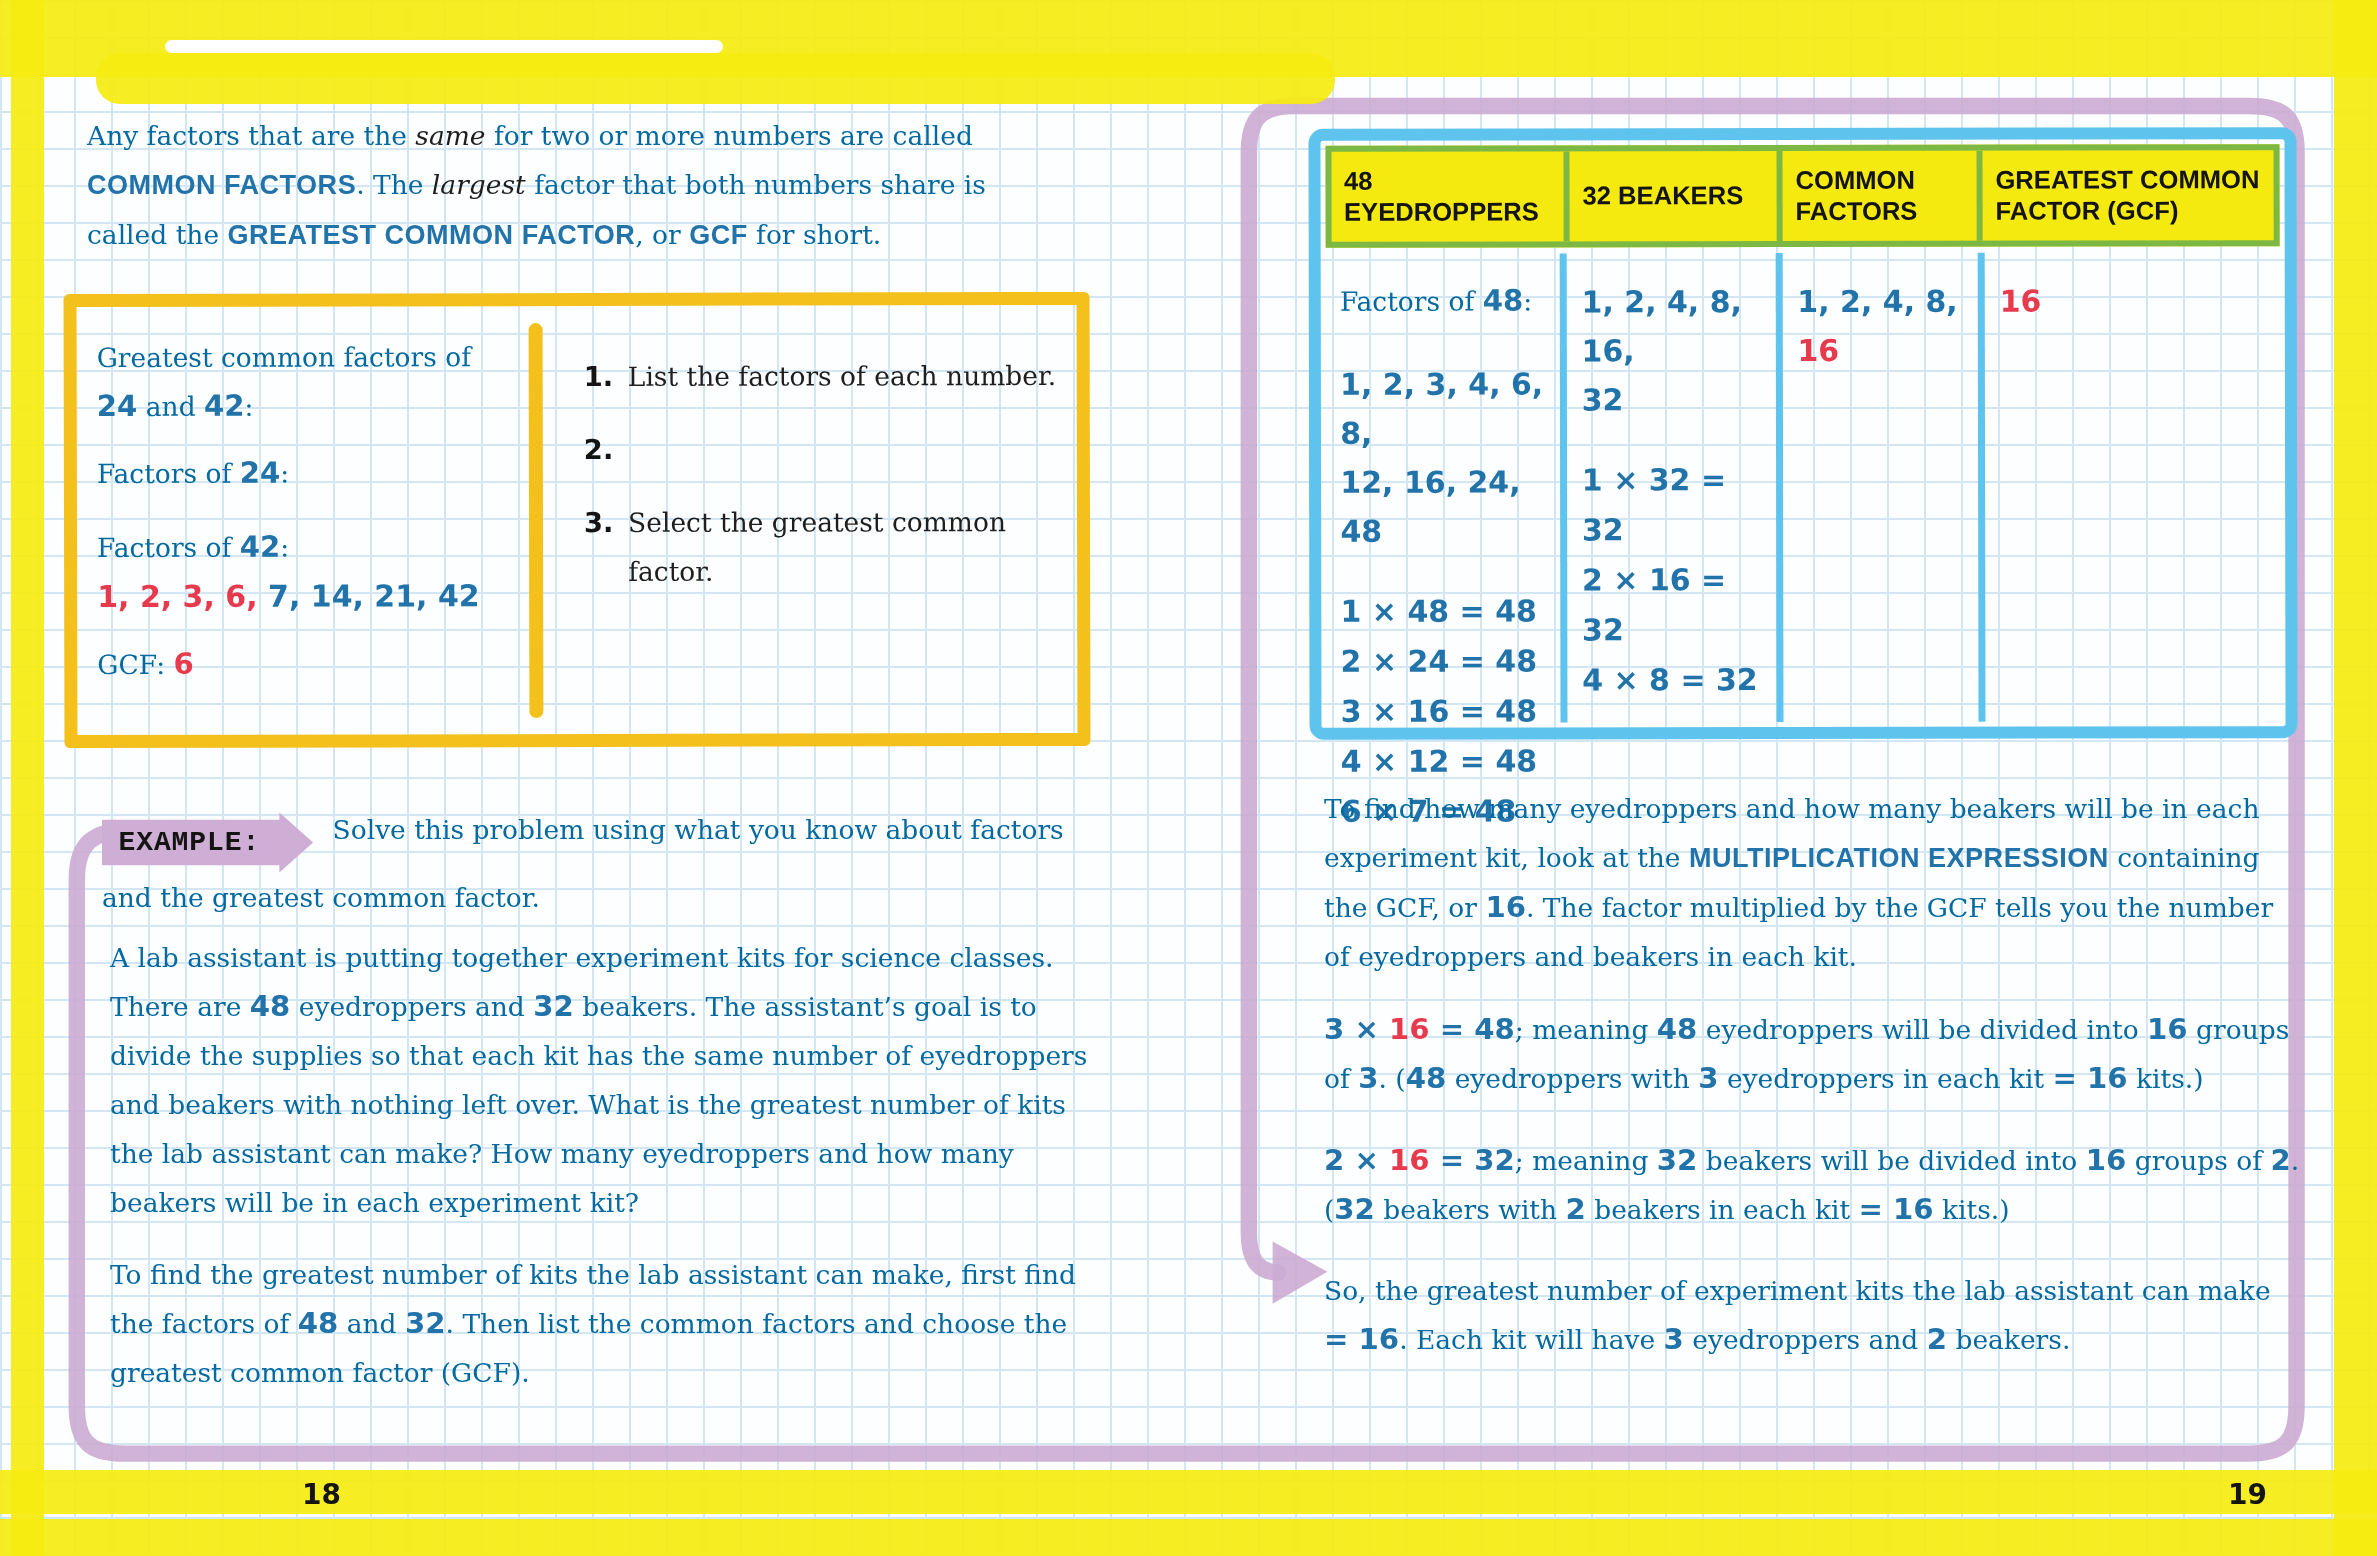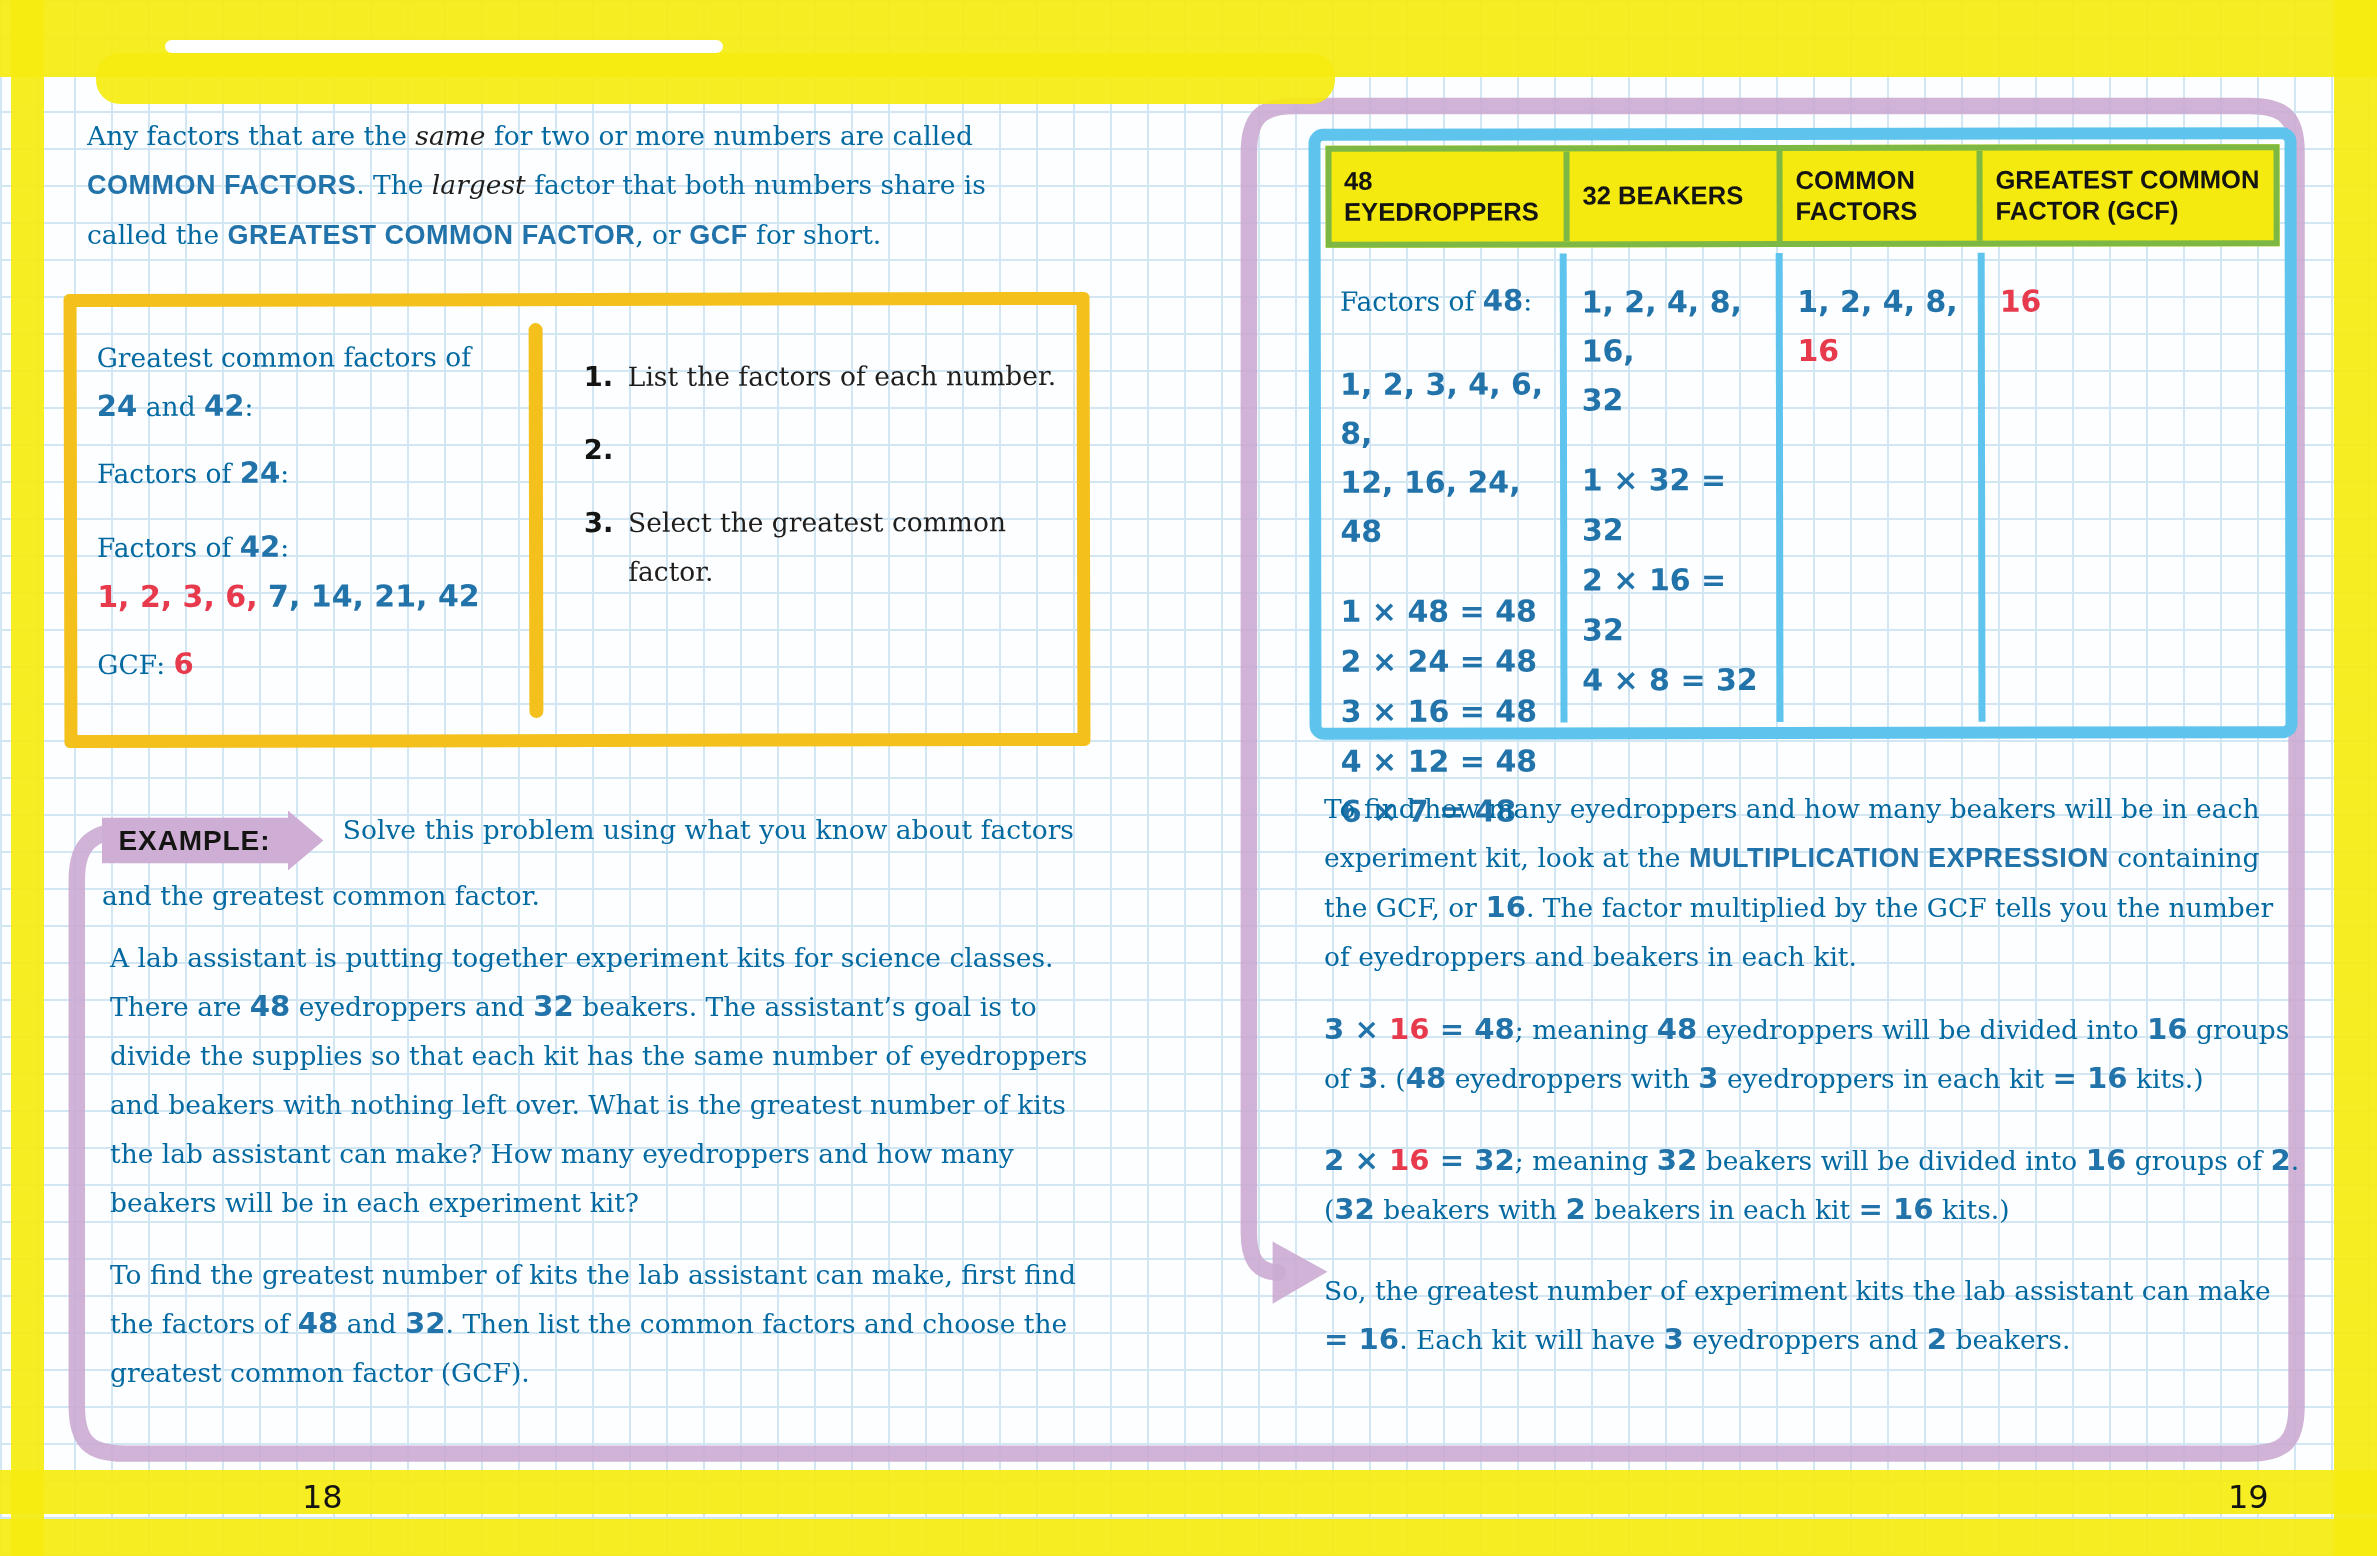--- a/index.html
+++ b/index.html
@@ -32,21 +32,21 @@
   .seg-r  { color:#e73b4d; font-family:"DejaVu Sans",sans-serif; font-weight:600; font-size:1.1em; }
   .seg-bc { color:#2173aa; font-family:"Liberation Sans",sans-serif; font-weight:700; letter-spacing:0.5px; font-size:1.02em; }
 
   
   .banner {
     display:inline-block;
     background:#cfaed6;
     clip-path:polygon(0 12%, 84% 12%, 84% 0, 100% 50%, 84% 100%, 84% 88%, 0 88%);
     padding:5.5px 53px 5.5px 16.5px;
     margin-right:11px;
-    font-family:Liberation Sans, sans-serif;
+    font-family:Liberation Mono, monospace;
     font-weight:800; font-size:28px; color:#141413;
     letter-spacing:0.9px;
     vertical-align:-11px;
   }
 
   
   #gcf-box {
     left:64px; top:293px; width:1026px; height:454px;
     border:13.7px solid #f3c01c; border-radius:5.5px;
     transform:rotate(-0.12deg); z-index:5;
@@ -95,22 +95,22 @@
   }
   .tc { padding:24px 14.6px 7.3px 14.6px; border-right:7.3px solid #5ec4ee; }
   .tc:last-child { border-right:none; }
   .w1 { width:25.3%; } .w2 { width:22.6%; } .w3 { width:21.2%; } .w4 { width:30.9%; }
   .tc .cell-label { font-size:26.5px; line-height:46px; margin-bottom:35px; }
   .tc .numline { line-height:49px; }
   .facts { margin-top:31px; color:#2173aa; font-family:"DejaVu Sans",sans-serif;
            font-weight:600; font-size:30px; line-height:50px; }
 
   
-  .pagenum { font-family:"DejaVu Sans",sans-serif; font-weight:400;
-             font-size:32px; color:#141413; z-index:6; }
+  .pagenum { font-family:"DejaVu Sans",sans-serif; font-weight:700;
+             font-size:28px; color:#141413; z-index:6; }
 </style>
 </head>
 <body>
 
 <svg id="purple-overlay" class="abs" viewBox="0 0 2600 1702" xmlns="http://www.w3.org/2000/svg">
   <path d="M 150,907 C 98,907 84,925 84,962 L 84,1538 C 84,1576 97,1590 136,1590
            L 2460,1590 C 2499,1590 2512,1576 2512,1538 L 2512,166 C 2512,129 2499,116 2460,116
            L 1416,116 C 1379,116 1366,129 1366,168 L 1366,1348 C 1366,1376 1374,1391 1398,1392" fill="none" stroke="#cbabd2" stroke-width="18" stroke-linecap="round" opacity="0.9"></path>
   <polygon points="1392,1358 1452,1391 1392,1426" fill="#cbabd2" opacity="0.9"></polygon>
 </svg>

